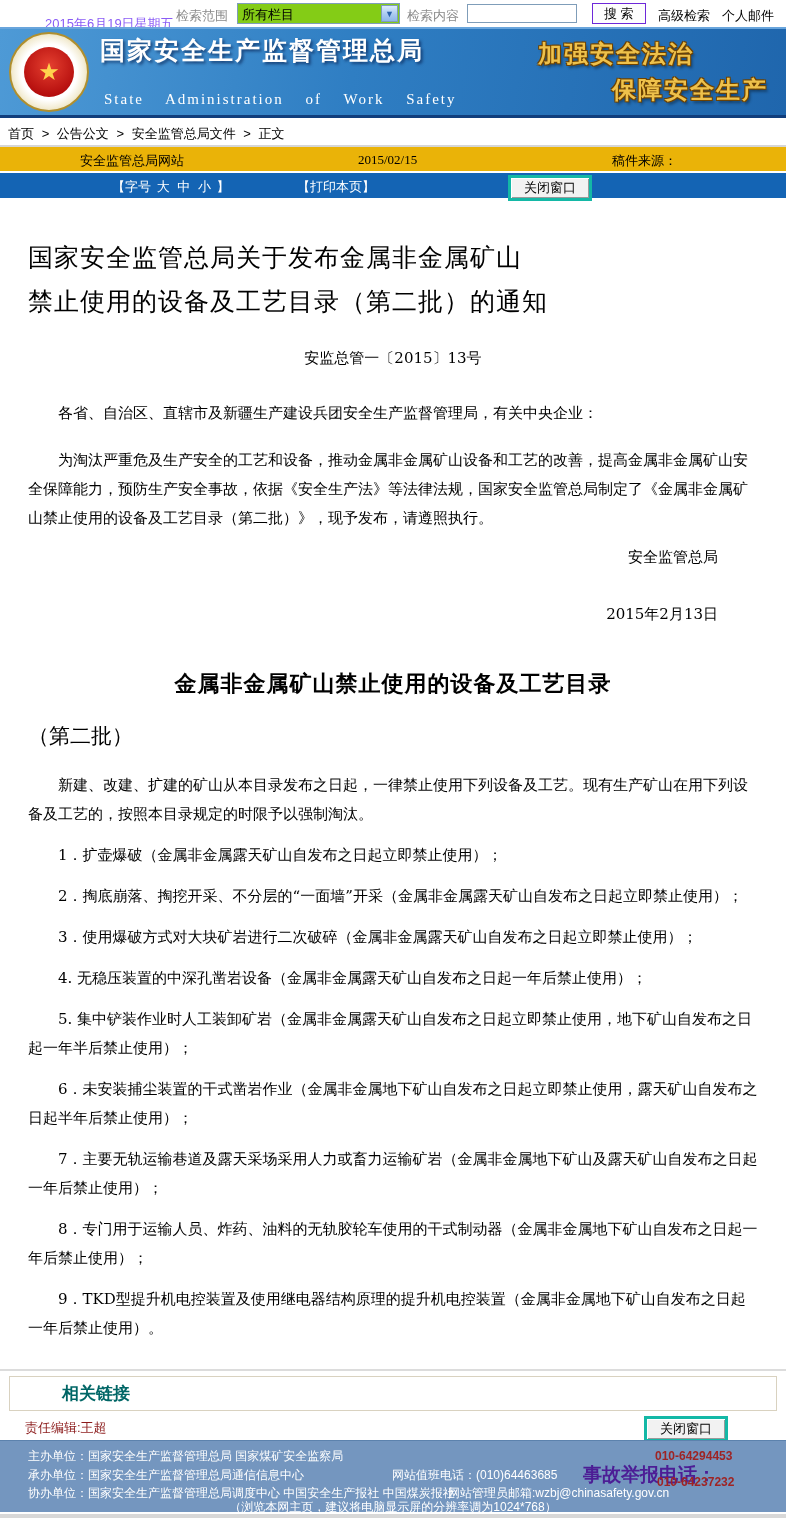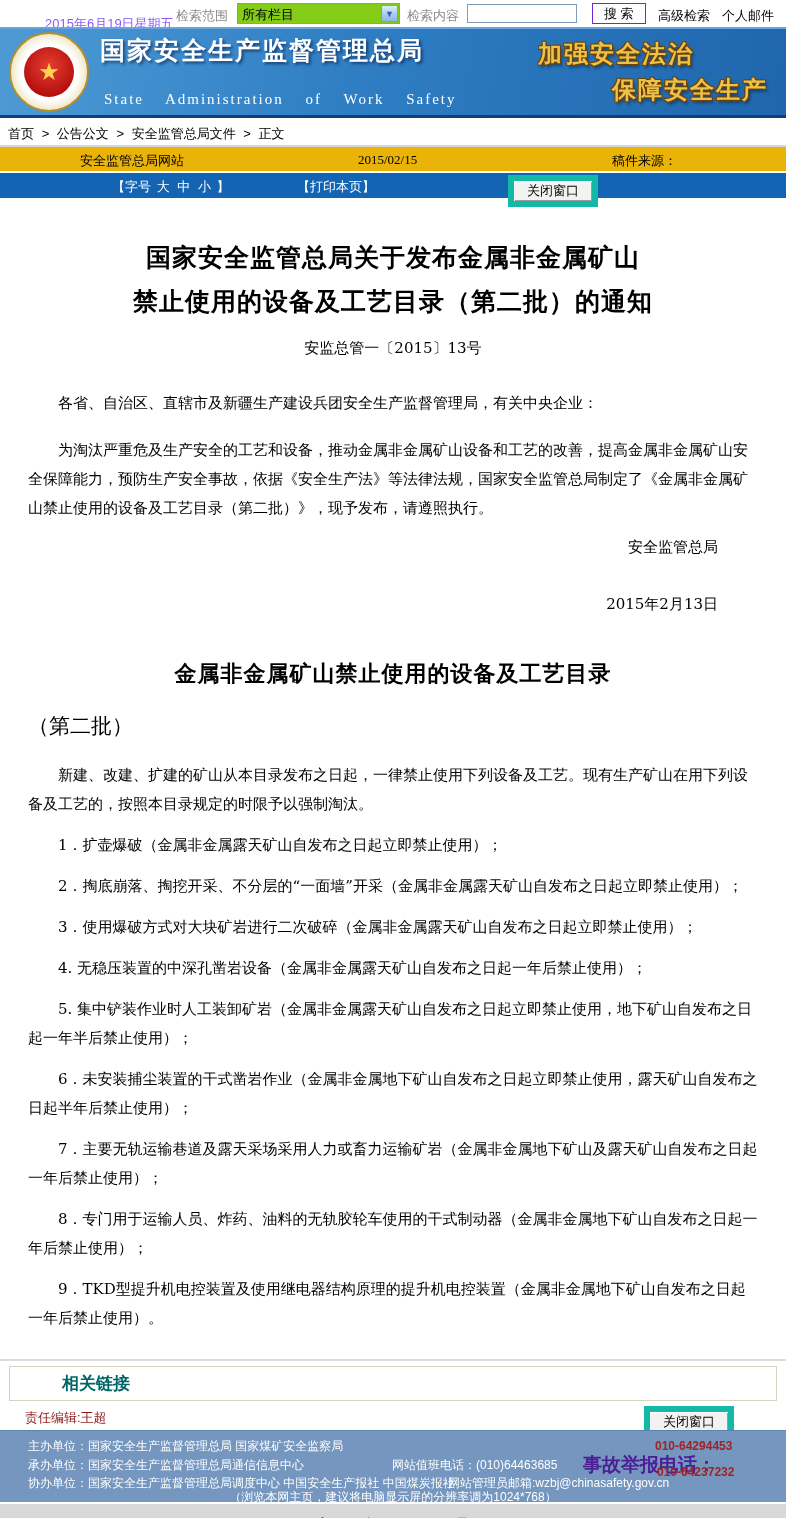--- a/index.html
+++ b/index.html
@@ -92,36 +92,36 @@
   .mb-site { left: 80px; }
   .mb-date { left: 358px; font-family: "Liberation Serif", "DejaVu Serif", serif; }
   .mb-source { left: 612px; }
 
   
   .toolbar { position: relative; height: 25px; background: #1464b4; margin-top: 2px; color: #fff; font-size: 13px; }
   .toolbar .tl-font { position: absolute; left: 112px; top: 5px; }
   .toolbar .tl-font a { color: #fff; text-decoration: none; margin: 0 2px; cursor: pointer; }
   .toolbar .tl-print { position: absolute; left: 297px; top: 5px; color: #fff; text-decoration: none; cursor: pointer; }
   .btn-classic {
-    background: #f2f2f2; border: 6px solid #14b8a6; color: #000;
+    background: #f2f2f2; border: 3px solid #14b8a6; color: #000;
     box-shadow: inset 1px 1px 0 #fff, inset -1px -1px 0 #9a9a9a;
     font-size: 13px; padding: 1px 13px; cursor: pointer;
     font-family: "Liberation Sans", sans-serif;
   }
   .toolbar .tl-close { position: absolute; left: 508px; top: 2px; }
 
   
   .article {
     padding: 38px 28px 14px 28px;
     font-family: "DejaVu Serif", "Liberation Serif", serif;
     font-size: 15px; line-height: 29px; color: #000;
   }
   .a-title {
-    text-align: center; font-size: 25px; font-weight: bold;
-    line-height: 44px; letter-spacing: 1px; margin-bottom: 10px;
+    text-align: left; font-size: 25px; font-weight: normal;
+    line-height: 44px; letter-spacing: 1px; margin-bottom: 20px;
   }
   .a-docnum { text-align: center; margin-bottom: 26px; }
   .a-para { text-indent: 2em; margin-bottom: 18px; }
   .a-body { margin-bottom: 8px; }
   .a-signer, .a-signdate { text-align: right; padding-right: 40px; }
   .a-signer { margin: 10px 0 28px; }
   .a-signdate { margin-bottom: 40px; }
   .a-cat-title { text-align: center; font-size: 22px; font-weight: bold; letter-spacing: 1px; margin-bottom: 24px; }
   .a-cat-sub { text-align: left; font-size: 21px; font-weight: normal; margin-bottom: 20px; }
   .a-intro { margin-bottom: 12px; }

